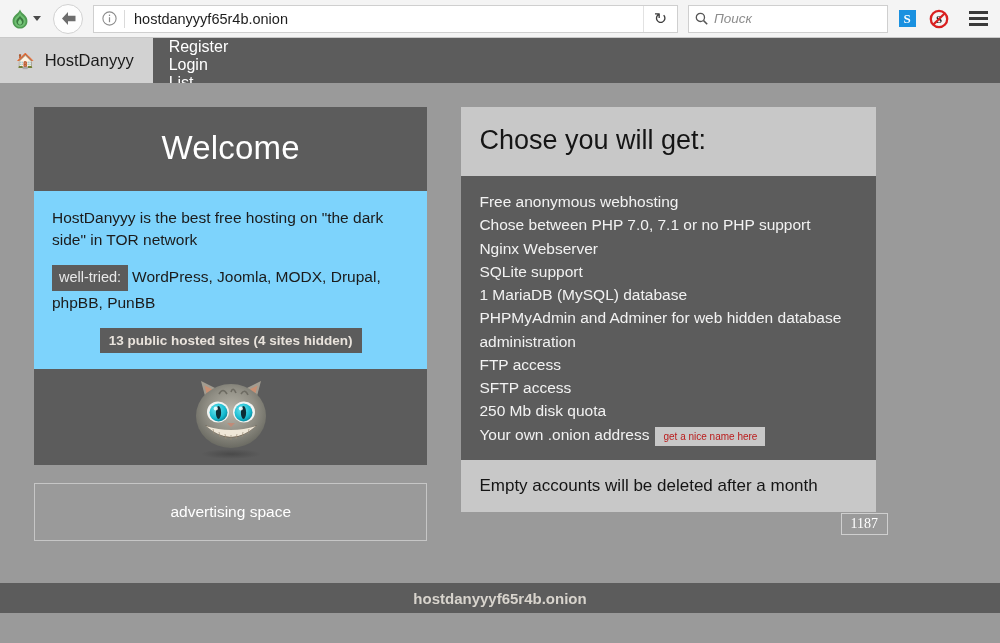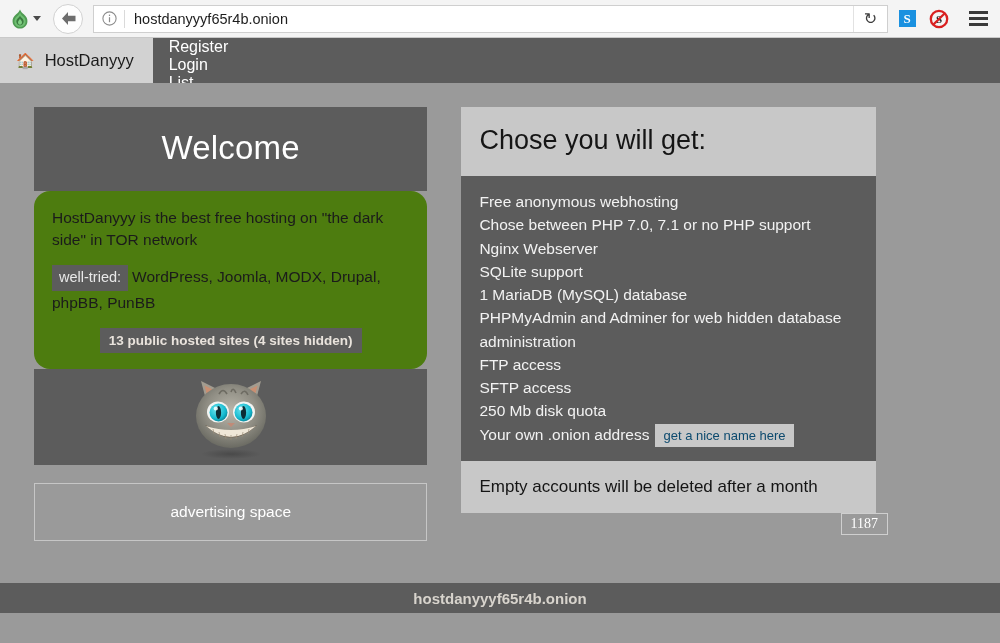--- a/index.html
+++ b/index.html
@@ -184,26 +184,25 @@
   .welcome-head {
     background: #5c5c5c;
     color: #ffffff;
     text-align: center;
     font-size: 33px;
     font-weight: normal;
     padding: 22px 10px 24px;
     letter-spacing: 0.2px;
   }
   .welcome-body {
-    background: #4d7c0f;
+    background: #7dd3fc;
     padding: 16px 18px 16px;
     color: #1b1b1b;
     font-size: 15.5px;
     line-height: 1.42;
-    border-radius: 16px;
   }
   .intro-text { margin-bottom: 14px; }
   .badge-dark {
     display: inline-block;
     background: #5c5c5c;
     color: #e8e8e8;
     padding: 2px 7px;
     font-size: 14.5px;
     margin-right: 4px;
   }
@@ -251,22 +250,22 @@
     color: #f2f2f2;
     padding: 14px 18px 14px;
     font-size: 15.5px;
     line-height: 1.5;
   }
   .get-list { list-style: none; }
   .get-list li { margin: 0; }
   .nice-name-btn {
     display: inline-block;
     background: #c8c8c8;
-    color: #0c4a6e;
-    font-size: 13px;
+    color: #b91c1c;
+    font-size: 10px;
     padding: 2px 8px;
     margin-left: 6px;
     cursor: pointer;
   }
   .get-foot {
     background: #c8c8c8;
     color: #151515;
     font-size: 17px;
     padding: 16px 18px 16px;
   }
@@ -324,20 +323,27 @@
         <circle cx="7.5" cy="7.5" r="6.6" fill="none" stroke="#8d8d8d" stroke-width="1.1"></circle>
         <rect x="6.9" y="6.2" width="1.2" height="5" fill="#8d8d8d"></rect>
         <rect x="6.9" y="3.6" width="1.2" height="1.4" fill="#8d8d8d"></rect>
       </svg>
     </span>
     <span class="url-sep"></span>
     <span class="url-text">hostdanyyyf65r4b.onion</span>
     <span class="reload-btn">↻</span>
   </div>
 
+  <div class="searchbar">
+    <svg width="13" height="13" viewBox="0 0 13 13">
+      <circle cx="5.4" cy="5.4" r="4.1" fill="none" stroke="#555" stroke-width="1.3"></circle>
+      <line x1="8.6" y1="8.6" x2="12.2" y2="12.2" stroke="#555" stroke-width="1.5"></line>
+    </svg>
+    <span class="search-placeholder">Поиск</span>
+  </div>
 
   <div class="ext-btn">
     <span class="ext-s-icon">S</span>
   </div>
 
   <div class="ext-btn">
     <svg width="20" height="20" viewBox="0 0 20 20">
       <circle cx="10" cy="10" r="8.2" fill="none" stroke="#d92020" stroke-width="2.3"></circle>
       <text x="10" y="14" font-size="11" font-family="Liberation Serif, serif" font-weight="bold" fill="#1a1a1a" text-anchor="middle">S</text>
       <line x1="4.2" y1="15.8" x2="15.8" y2="4.2" stroke="#d92020" stroke-width="2.3"></line>

